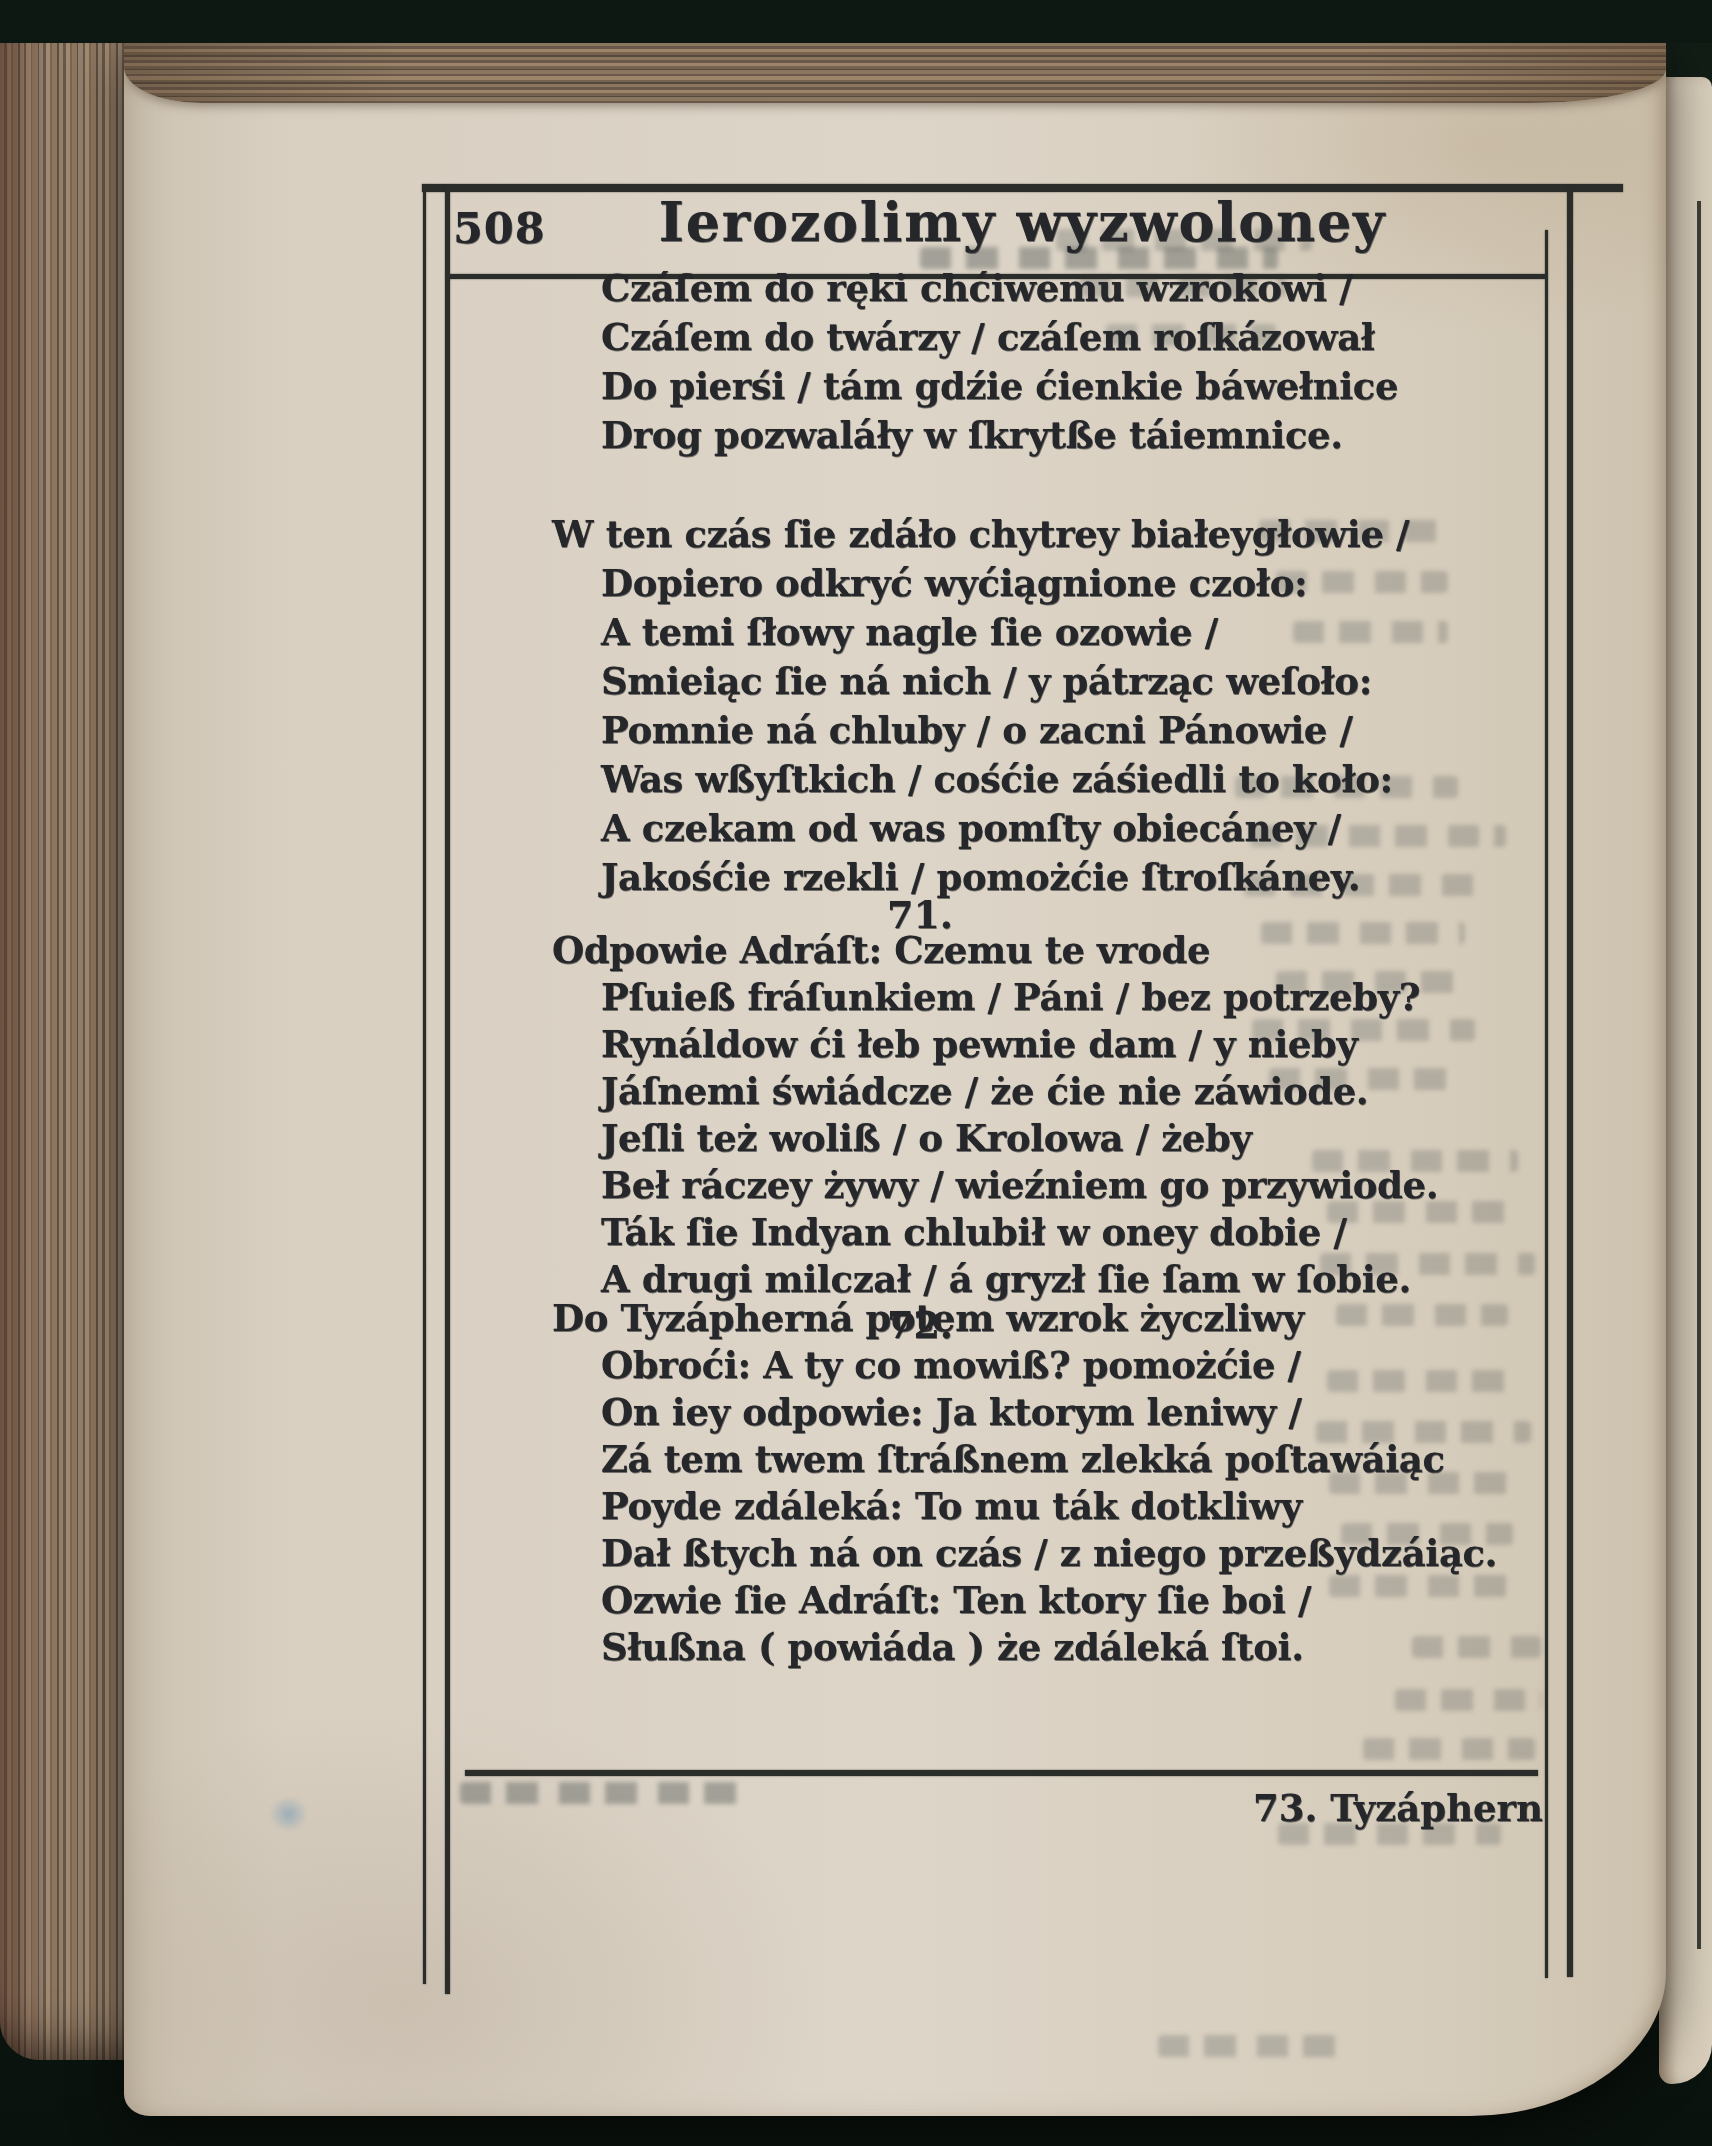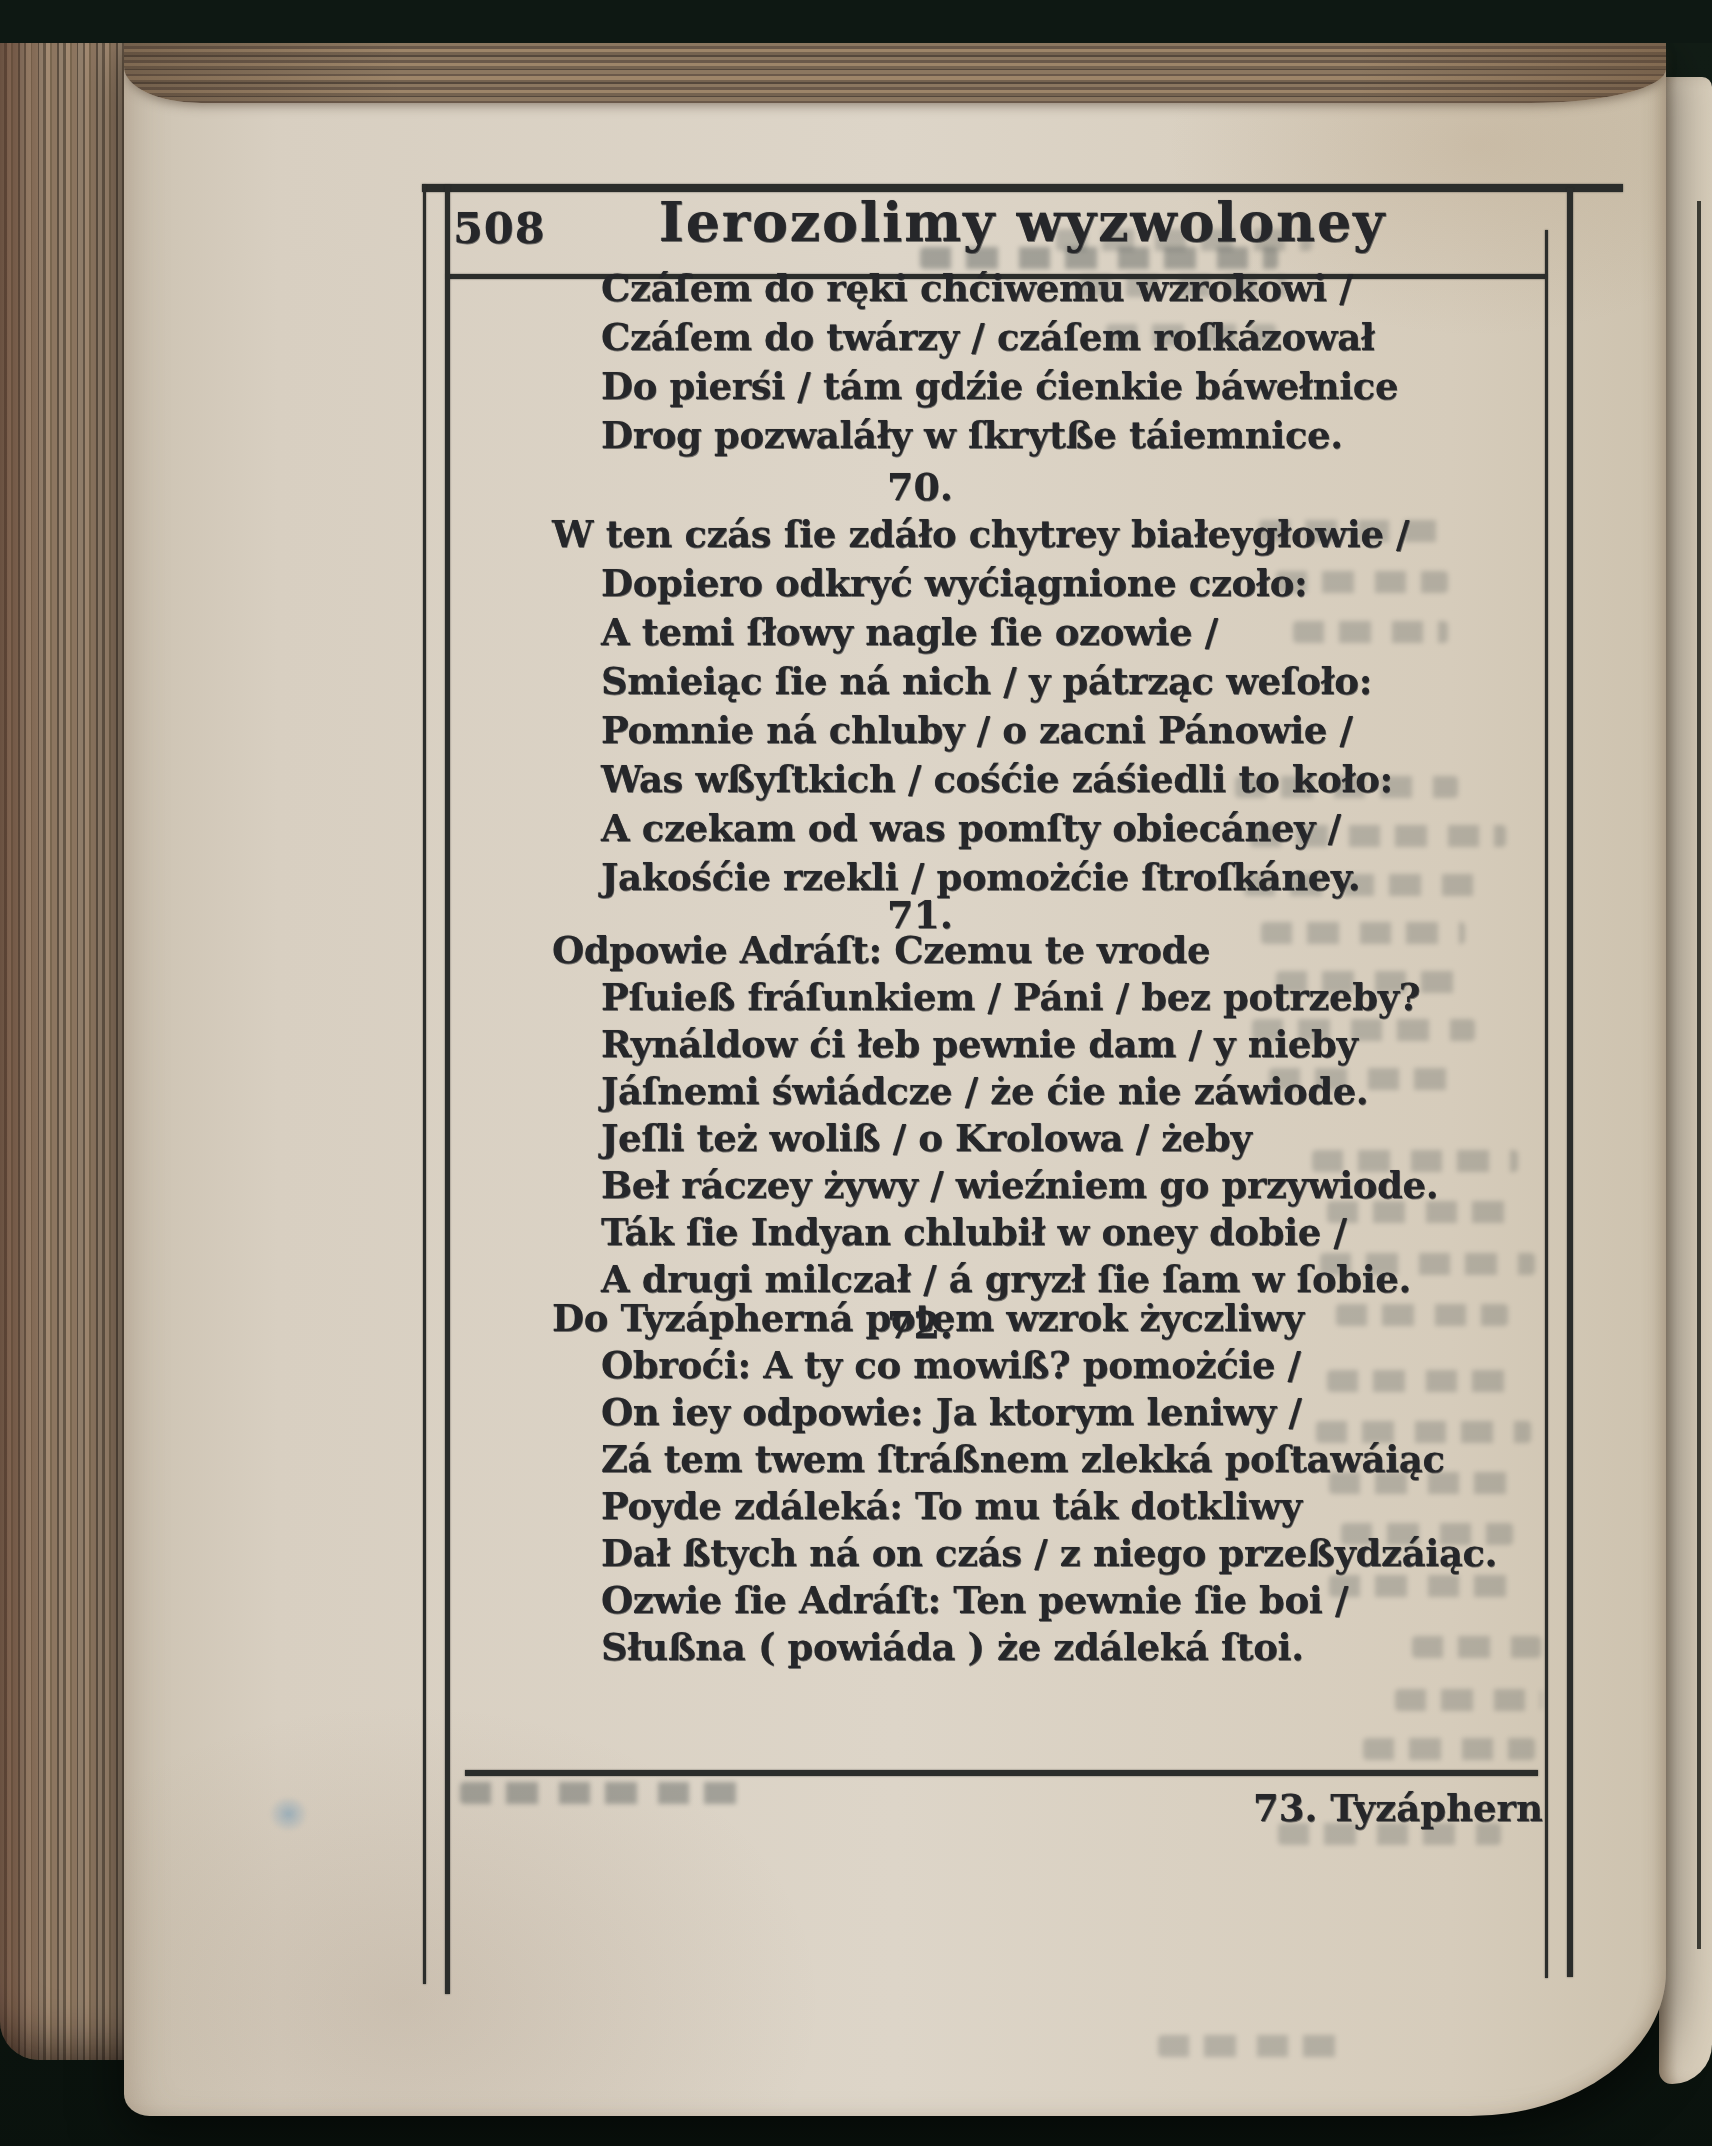--- a/index.html
+++ b/index.html
@@ -130,21 +130,20 @@
   <div class="ink pagenum">508</div>
   <div class="ink title">Ierozolimy wyzwoloney</div>
 
   <div class="stanza lh58" style="top:221px;">
     <div class="line indent ink">Czáſem do ręki chćiwemu wzrokowi /</div>
     <div class="line indent ink">Czáſem do twárzy / czáſem roſkázował</div>
     <div class="line indent ink">Do pierśi / tám gdźie ćienkie báwełnice</div>
     <div class="line indent ink">Drog pozwaláły w ſkrytße táiemnice.</div>
   </div>
 
-  <div class="ink snum" style="top:421px;">70.</div>
   <div class="stanza lh58" style="top:467px;">
     <div class="line ink">W ten czás ſie zdáło chytrey białeygłowie /</div>
     <div class="line indent ink">Dopiero odkryć wyćiągnione czoło:</div>
     <div class="line indent ink">A temi ſłowy nagle ſie ozowie /</div>
     <div class="line indent ink">Smieiąc ſie ná nich / y pátrząc weſoło:</div>
     <div class="line indent ink">Pomnie ná chluby / o zacni Pánowie /</div>
     <div class="line indent ink">Was wßyſtkich / cośćie záśiedli to koło:</div>
     <div class="line indent ink">A czekam od was pomſty obiecáney /</div>
     <div class="line indent ink">Jakośćie rzekli / pomożćie ſtroſkáney.</div>
   </div>
@@ -162,21 +161,21 @@
   </div>
 
   <div class="ink snum" style="top:1259px;">72.</div>
   <div class="stanza lh55" style="top:1252px;">
     <div class="line ink">Do Tyzápherná potem wzrok życzliwy</div>
     <div class="line indent ink">Obroći: A ty co mowiß? pomożćie /</div>
     <div class="line indent ink">On iey odpowie: Ja ktorym leniwy /</div>
     <div class="line indent ink">Zá tem twem ſtráßnem zlekká poſtawáiąc</div>
     <div class="line indent ink">Poyde zdáleká: To mu ták dotkliwy</div>
     <div class="line indent ink">Dał ßtych ná on czás / z niego przeßydzáiąc.</div>
-    <div class="line indent ink">Ozwie ſie Adráſt: Ten pewnie ſie boi /</div>
+    <div class="line indent ink">Ozwie ſie Adráſt: Ten ktory ſie boi /</div>
     <div class="line indent ink">Słußna ( powiáda ) że zdáleká ſtoi.</div>
   </div>
 
   <div class="ink catchword">73. Tyzáphern</div>
 
   <div class="ink-spot"></div>
 
 </div>
 
 

